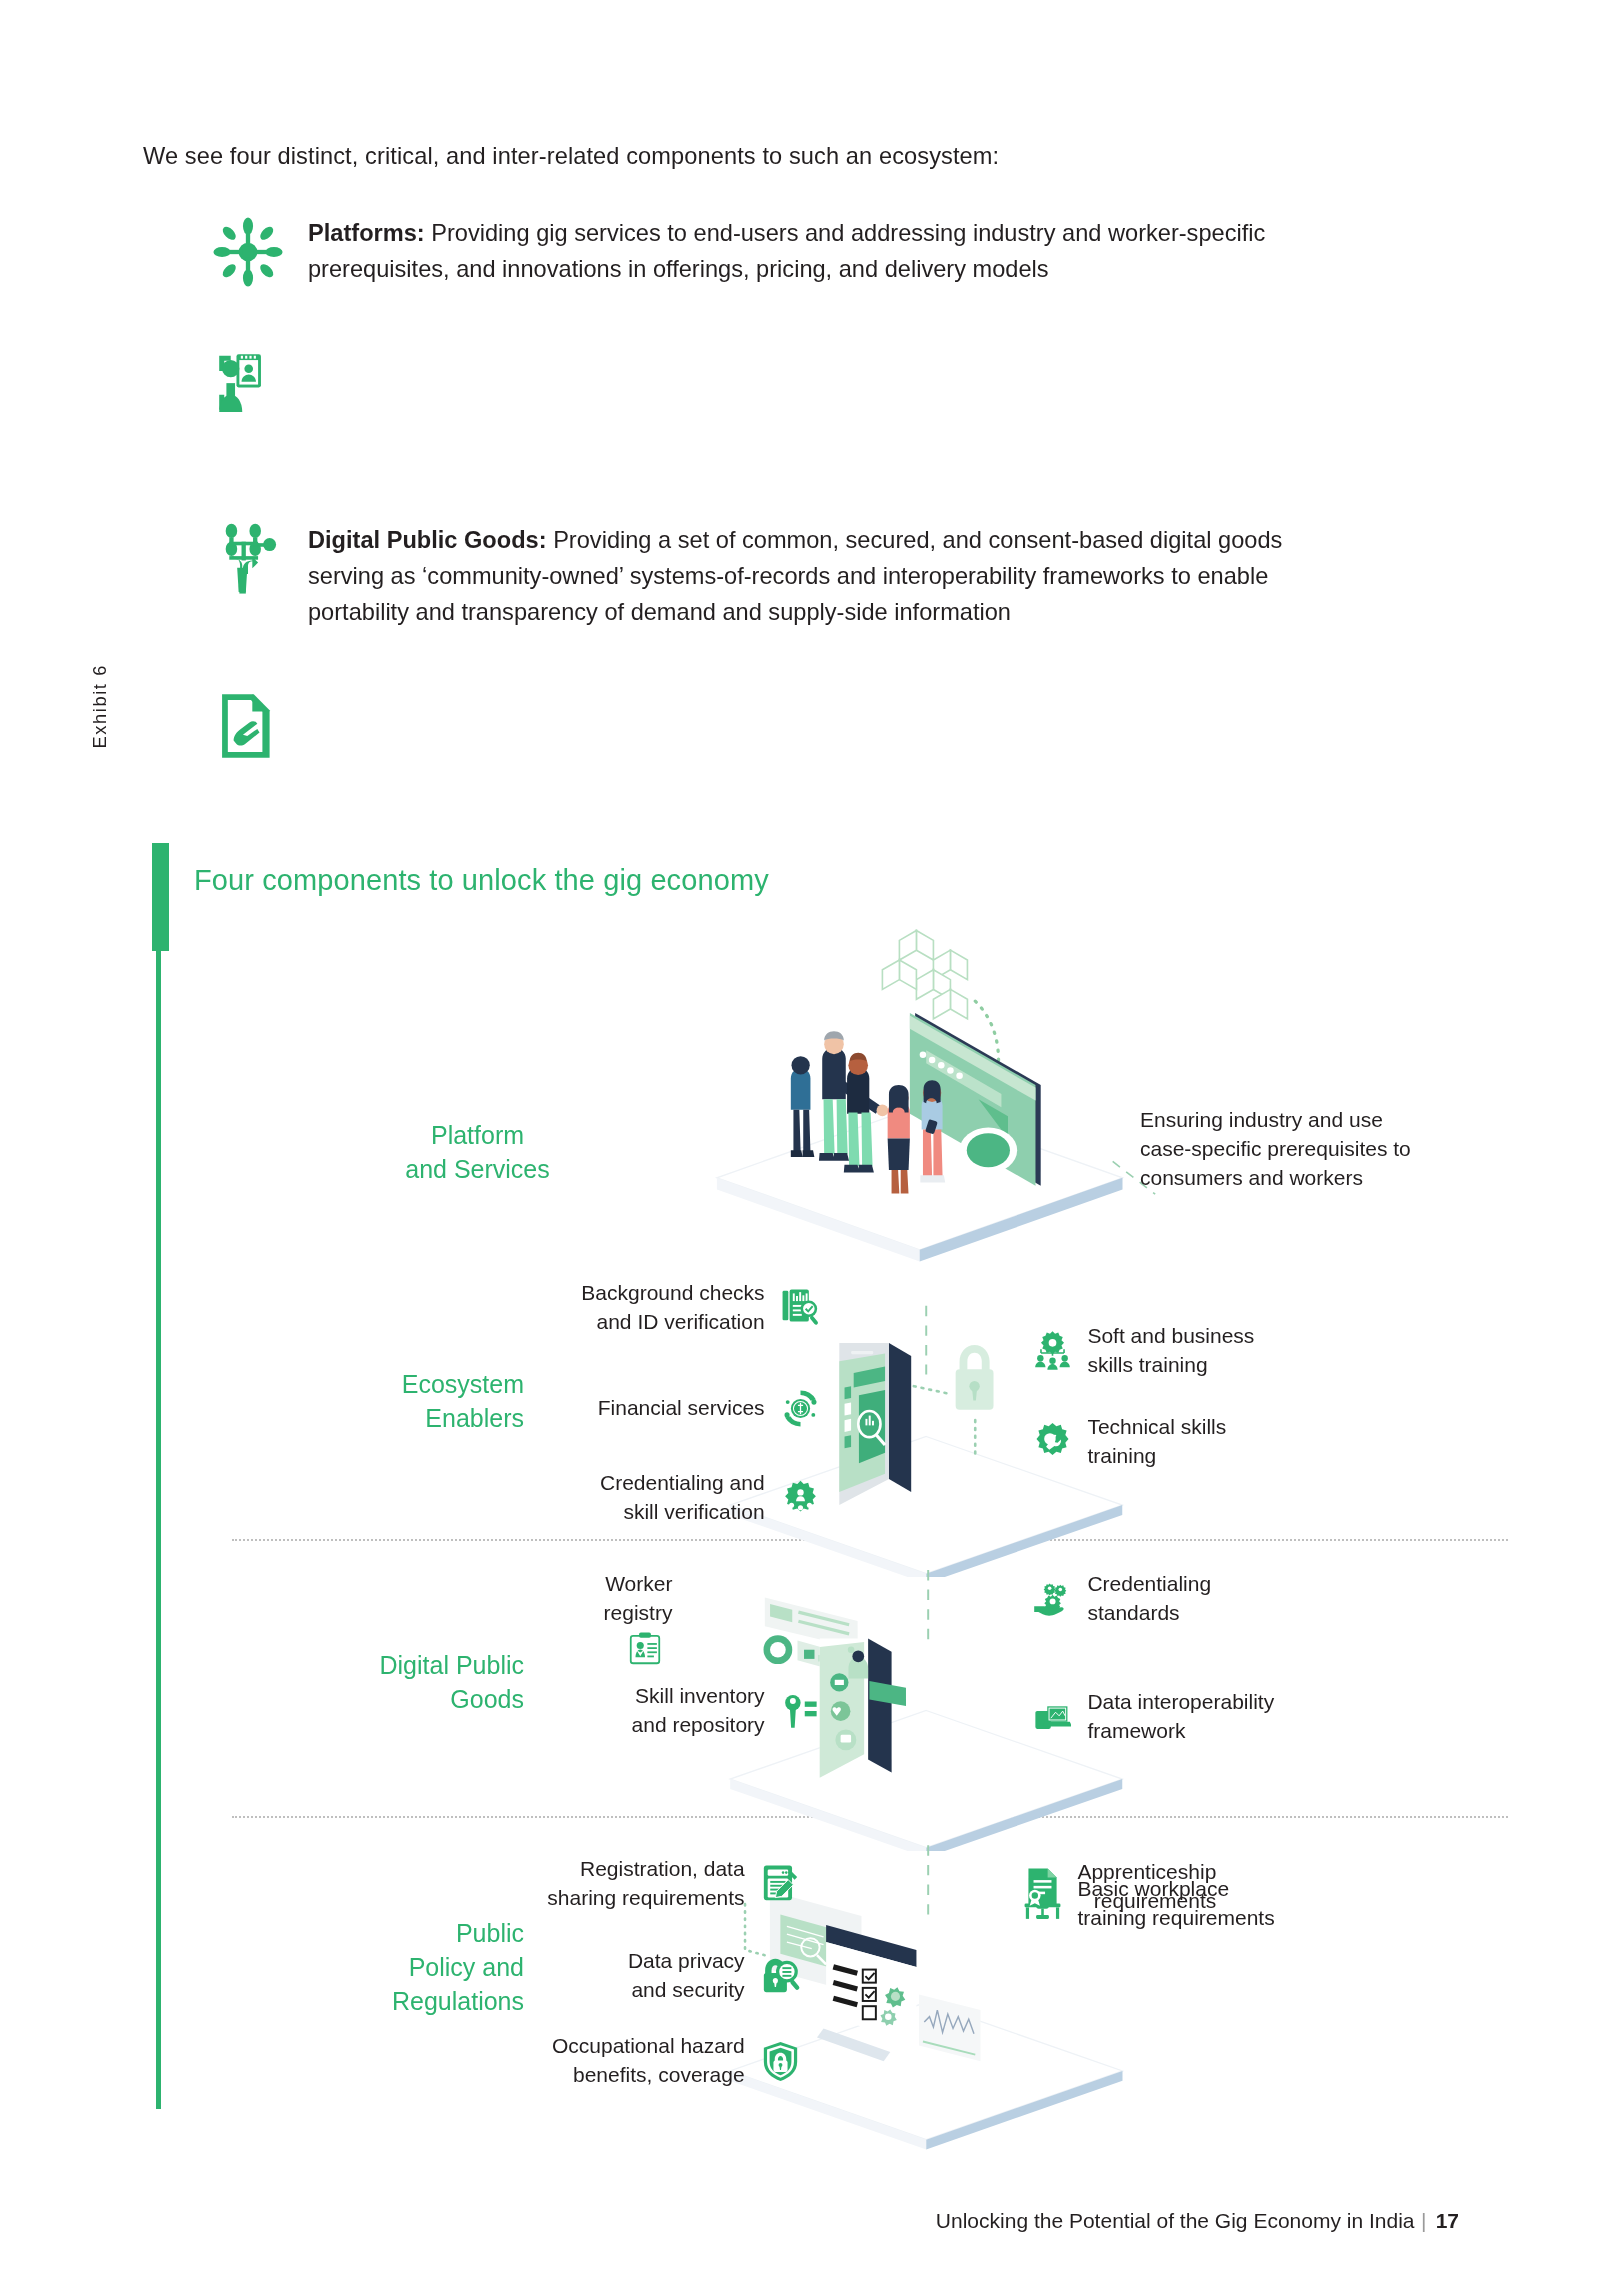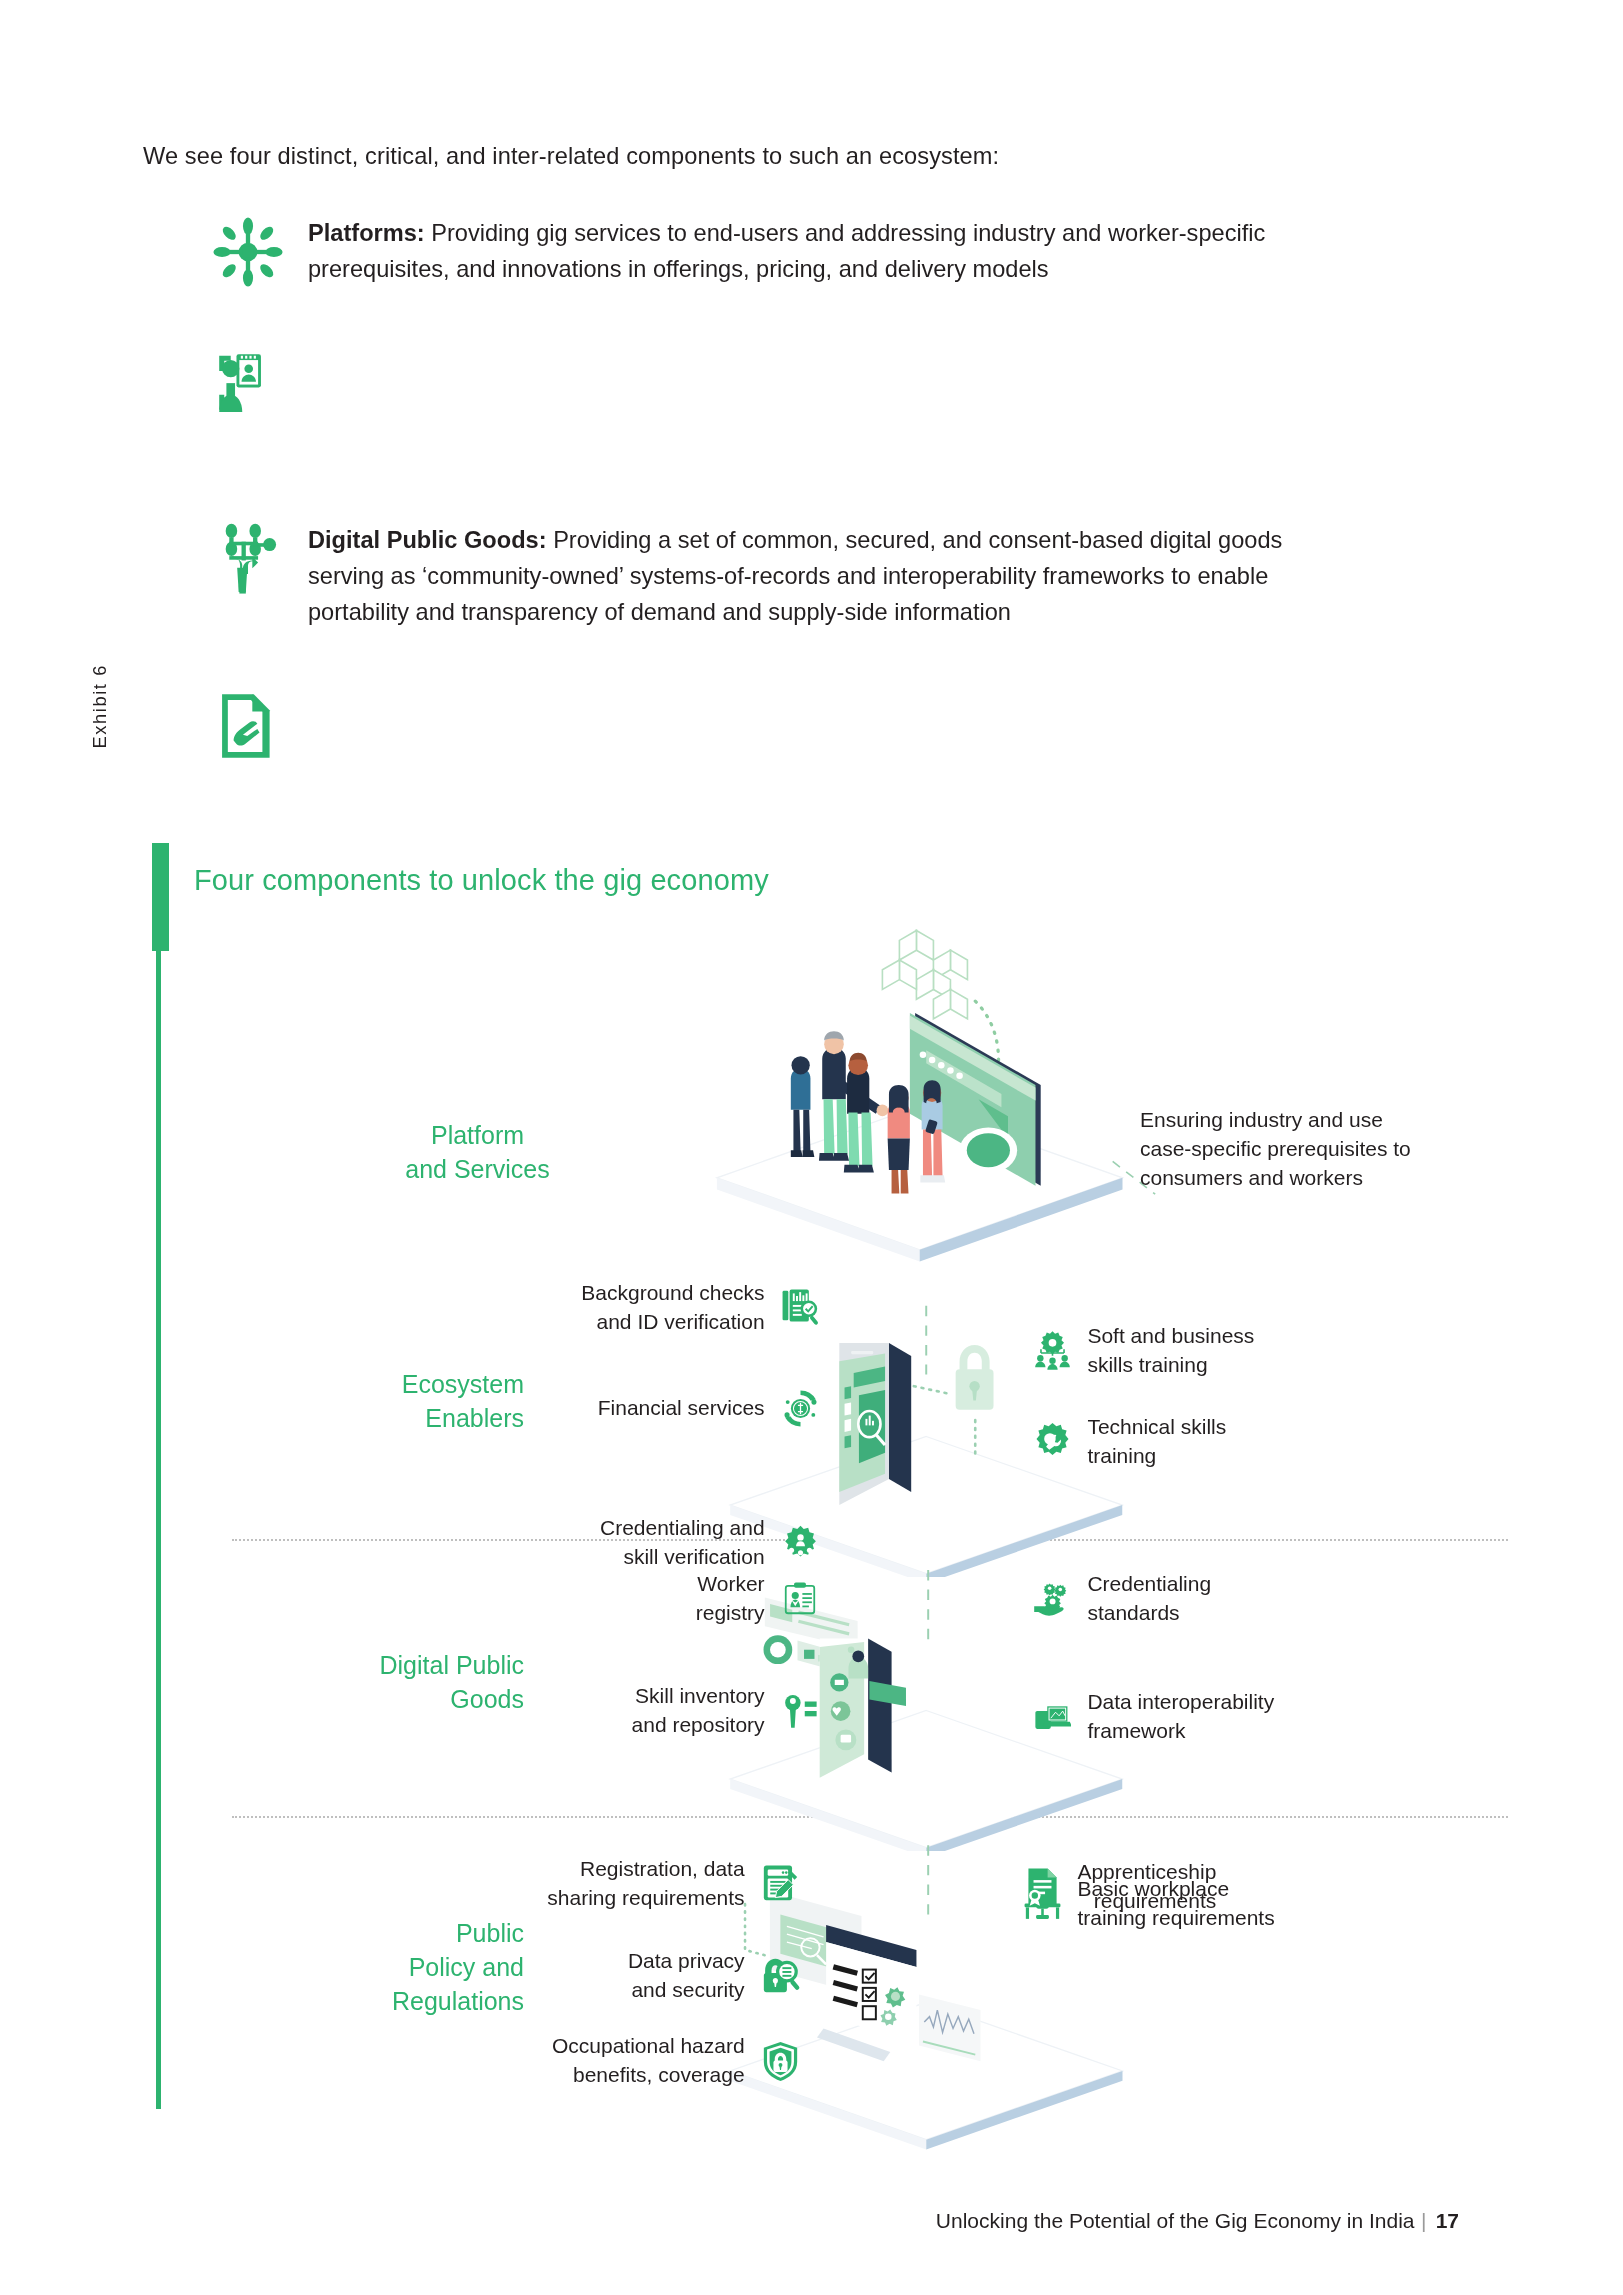--- a/index.html
+++ b/index.html
@@ -453,21 +453,21 @@
       <path d="M32 60a28 28 0 0 1-24-14l8-2a20 20 0 0 0 16 9z"></path>
       <circle cx="53" cy="22" r="4"></circle>
           <circle cx="11" cy="42" r="4"></circle>
           <circle cx="52" cy="42" r="3"></circle>
           <circle cx="12" cy="22" r="3"></circle>
     </g>
       </svg>
   </div>
 </div>
 
-<div class="item-left" style="left:455px; top:1469px;margin-top:45px;">
+<div class="item-left" style="left:455px; top:1469px;">
   <div class="item-text">Credentialing and
 skill verification</div>
   <div class="item-icon">
     <svg viewBox="0 0 64 64" width="41" height="41">
         <g fill="#2db36f">
       <path d="M32 6l5 5 7-2 2 7 7 2-2 7 5 5-5 5 2 7-7 2-2 7-7-2-5 5-5-5-7 2-2-7-7-2 2-7-5-5 5-5-2-7 7-2 2-7 7 2z"></path>
       <circle cx="32" cy="24" r="5" fill="#ffffff"></circle>
           <path d="M25 38c0-5 3-8 7-8s7 3 7 8z" fill="#ffffff"></path>
       <circle cx="18" cy="44" r="4" fill="#ffffff"></circle>
           <circle cx="46" cy="44" r="4" fill="#ffffff"></circle>
@@ -552,21 +552,21 @@
 
     <g>
         <circle cx="251" cy="132" r="9" fill="#24344d"></circle>
       </g>
   </svg>
 </div>
 
 <div class="group-label" id="label-dpg">Digital Public
 Goods</div>
 
-<div class="item-left" style="left:455px; top:1570px;">
+<div class="item-left" style="left:455px; top:1570px;flex-direction:column;">
   <div class="item-text">Worker
 registry</div>
   <div class="item-icon">
     <svg viewBox="0 0 64 64" width="38" height="38">
         <g fill="none" stroke="#2db36f" stroke-width="3">
       <rect x="8" y="10" width="48" height="46" rx="4"></rect>
     </g>
         <g fill="#2db36f">
       <rect x="22" y="4" width="20" height="9" rx="3"></rect>
       <circle cx="24" cy="26" r="6"></circle>

